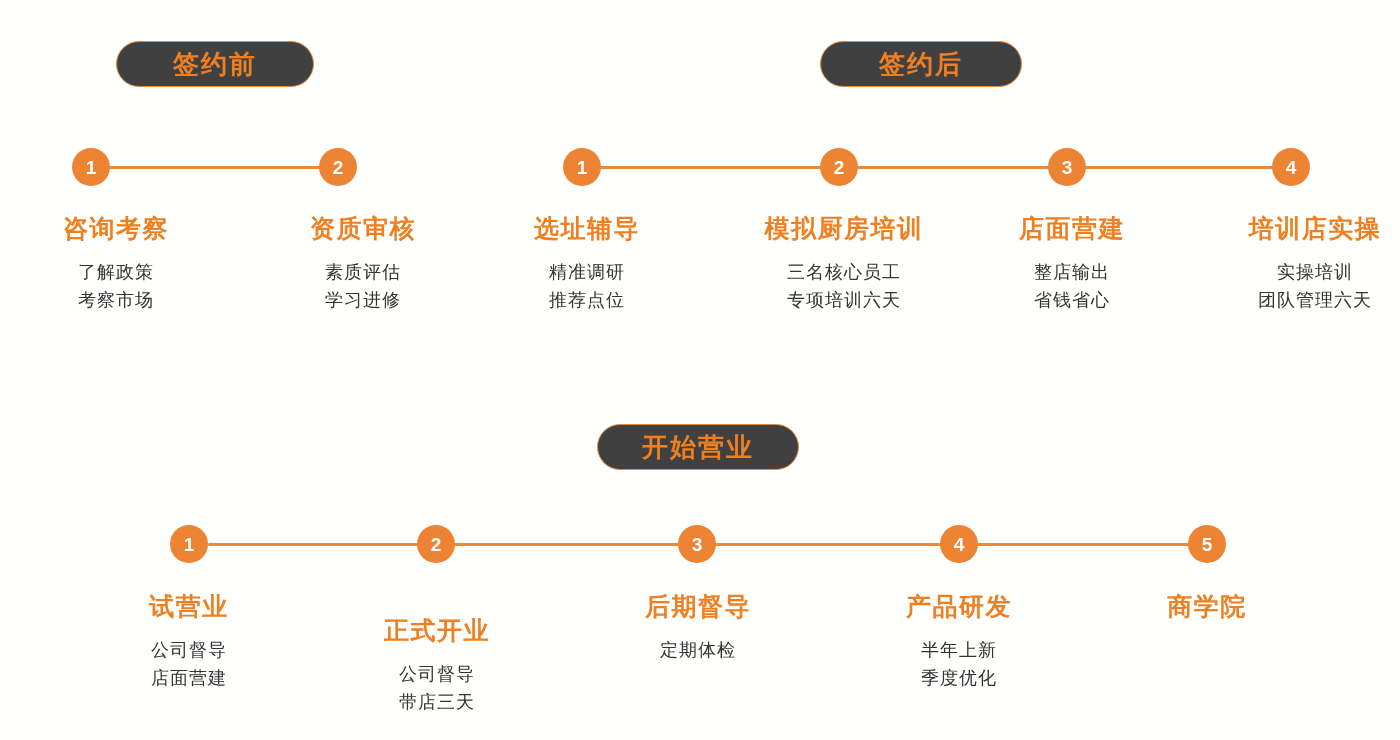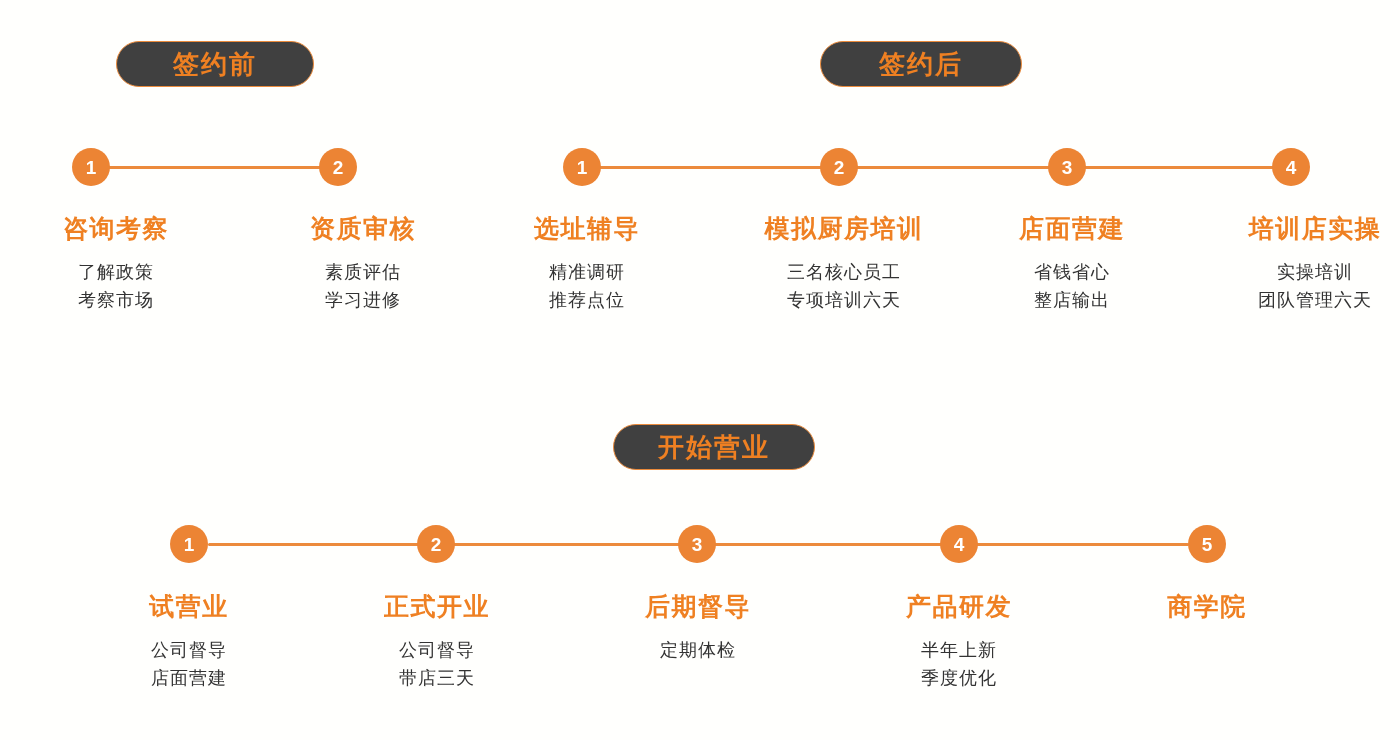--- a/index.html
+++ b/index.html
@@ -32,21 +32,21 @@
     font-size: 26px;
     font-weight: bold;
     letter-spacing: 2px;
     display: flex;
     align-items: center;
     justify-content: center;
     height: 46px;
   }
   .pill-1 { left: 116px; top: 41px; width: 198px; }
   .pill-2 { left: 820px; top: 41px; width: 202px; }
-  .pill-3 { left: 613px; top: 424px; width: 202px; text-align: right; }
+  .pill-3 { left: 597px; top: 424px; width: 202px; text-align: right; }
 
   
   .timeline {
     position: absolute;
   }
   .tl-row1a { left: 0px;    top: 148px; width: 420px;  height: 40px; }
   .tl-row1b { left: 520px;  top: 148px; width: 820px;  height: 40px; }
   .tl-row2  { left: 150px;  top: 525px; width: 1090px; height: 40px; }
 
   .conn {
@@ -153,22 +153,22 @@
       <div class="step-title">选址辅导</div>
       <div class="step-lines">
         <span class="step-line">精准调研</span>
         <span class="step-line">推荐点位</span>
       </div>
     </div>
 
     <div class="step" style="left:1047px;">
       <div class="step-title">店面营建</div>
       <div class="step-lines">
+        <span class="step-line">整店输出</span>
         <span class="step-line">省钱省心</span>
-        <span class="step-line">整店输出</span>
       </div>
     </div>
 
     <div class="step" style="left:1290px;">
       <div class="step-title">培训店实操</div>
       <div class="step-lines">
         <span class="step-line">实操培训</span>
         <span class="step-line">团队管理六天</span>
       </div>
     </div>
@@ -189,21 +189,21 @@
   <div class="row2-steps">
 
     <div class="step" style="left:189px;">
       <div class="step-title">试营业</div>
       <div class="step-lines">
         <span class="step-line">公司督导</span>
         <span class="step-line">店面营建</span>
       </div>
     </div>
 
-    <div class="step" style="left:437px;">
+    <div class="step" style="left:437px;margin-top:24px;">
       <div class="step-title">正式开业</div>
       <div class="step-lines">
         <span class="step-line">公司督导</span>
         <span class="step-line">带店三天</span>
       </div>
     </div>
 
     <div class="step" style="left:698px;">
       <div class="step-title">后期督导</div>
       <div class="step-lines">

